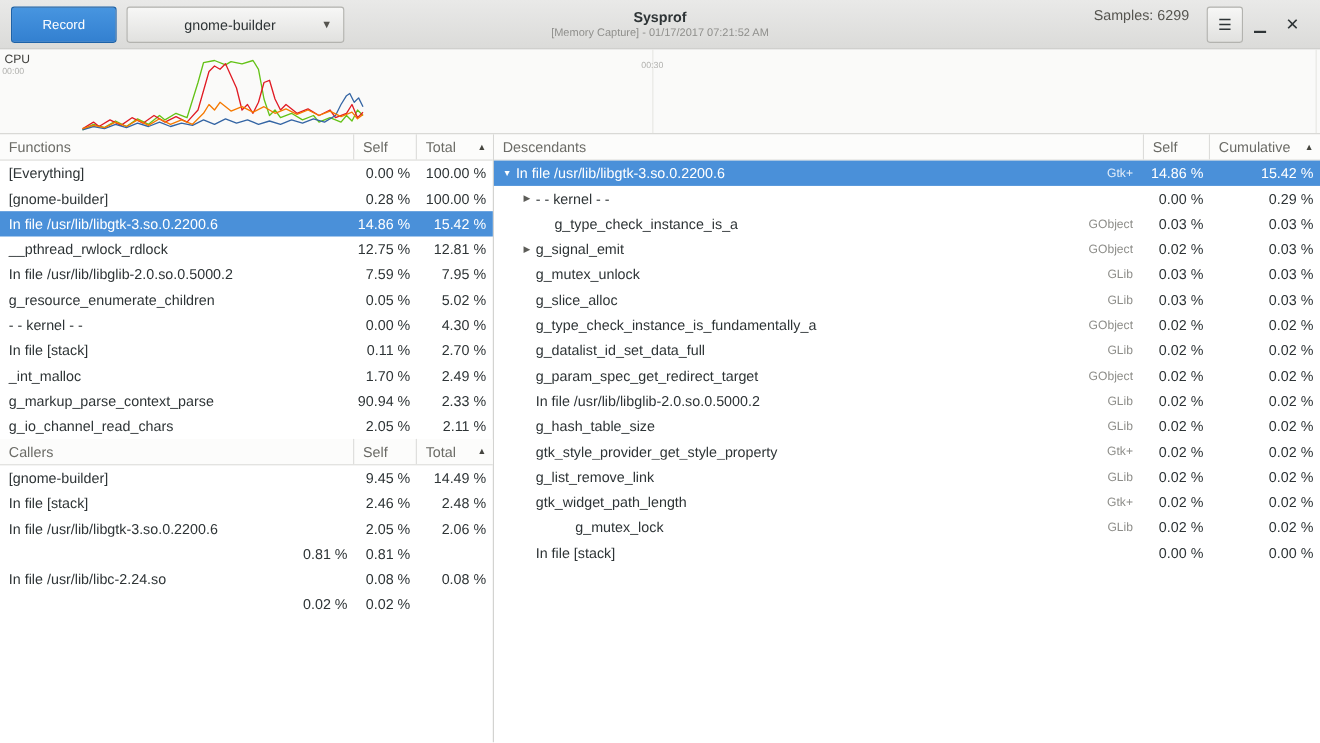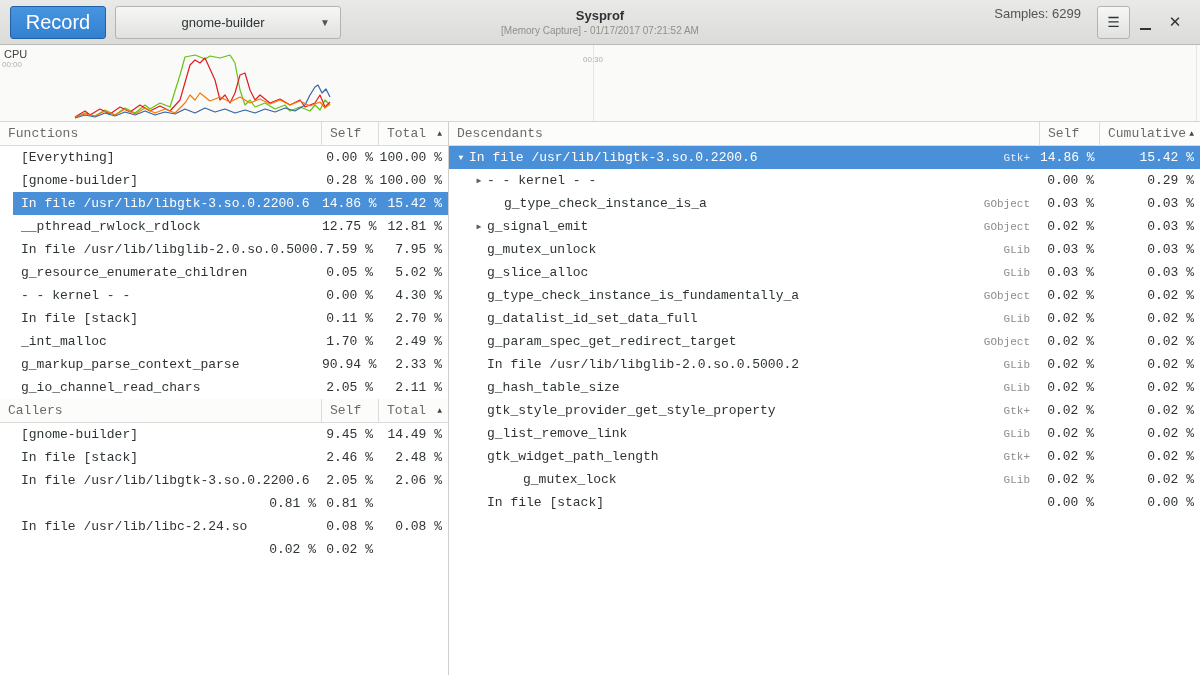--- a/index.html
+++ b/index.html
@@ -3,22 +3,22 @@
 <meta charset="utf-8">
 <style>
   * { margin:0; padding:0; box-sizing:border-box; }
   html,body { width:1200px; height:675px; overflow:hidden; }
   body { font-family:"Liberation Sans", sans-serif; font-size:13px; color:#2e3436; background:#fff; }
 
   
   .headerbar { height:45px; background:linear-gradient(#e9e9e8,#dbdbd9); border-bottom:1px solid #b9b9b6;
                display:flex; align-items:center; padding:0 10px; position:relative; }
   .btn-record { width:96px; height:33px; background:linear-gradient(#4795e0,#3380d0); border:1px solid #1d62a8;
-                border-radius:3px; color:#fff; font-size:20px; font-family:inherit; cursor:pointer; }
-  .btn-dropdown { width:226px; height:33px; margin-left:9px; background:linear-gradient(#f7f7f6,#e1e1df);
+                border-radius:3px; color:#fff; font-size:12px; font-family:inherit; cursor:pointer; }
+  .btn-dropdown { width:198px; height:33px; margin-left:9px; background:linear-gradient(#f7f7f6,#e1e1df);
                   border:1px solid #b3b3af; border-radius:3px; display:flex; align-items:center; padding:0 10px;
                   font-size:13px; color:#2e3436; font-family:inherit; cursor:pointer; }
   .btn-dropdown .lbl { flex:1; text-align:center; }
   .btn-dropdown .arrow { font-size:10px; color:#55544f; }
   .title-block { position:absolute; left:0; right:0; top:0; height:100%; display:flex; flex-direction:column;
                  align-items:center; justify-content:center; pointer-events:none; }
   .tb-title { font-weight:bold; font-size:13px; color:#2e3436; }
   .tb-sub { font-size:10px; color:#8f8f8c; margin-top:2px; }
   .hdr-right { margin-left:auto; display:flex; z-index:1; }
   .samples { color:#55544f; font-size:13px; margin-right:16px; }
@@ -30,35 +30,35 @@
 
   
   .cpu-strip { height:77px; background:#fafaf9; border-bottom:1px solid #d5d5d2; position:relative; }
   .cpu-strip svg { position:absolute; left:0; top:0; }
   .cpu-label { position:absolute; left:4px; top:3px; font-size:11px; color:#3f3f3c; }
   .t-start { position:absolute; left:2px; top:15px; font-size:8px; color:#b0b0ad; }
   .t-mid { position:absolute; left:583px; top:10px; font-size:8px; color:#b0b0ad; }
   .vline { position:absolute; top:0; bottom:0; width:1px; background:#e6e6e3; }
 
   
-  .main { display:flex; height:553px; background:#fff;font-family:Liberation Mono, monospace; }
+  .main { display:flex; height:553px; background:#fff; }
   .left-panel { width:449px; border-right:1px solid #cfcfcc; display:flex; flex-direction:column; }
   .right-panel { flex:1; display:flex; flex-direction:column; min-width:0; }
 
   .thead { display:grid; height:24px; background:#fcfcfb; border-bottom:1px solid #dcdcda;
            color:#6b6b66; font-size:13px; }
   .lgrid { grid-template-columns:1fr 57px 69px; }
   .rgrid { grid-template-columns:1fr 60px 100px; }
   .hcell { height:100%; display:flex; align-items:center; padding:0 6px 0 8px; border-right:1px solid #dcdcda;
            overflow:hidden; white-space:nowrap; cursor:pointer; }
   .hcell:last-child { border-right:none; }
   .sort { margin-left:auto; font-size:8px; color:#45453f; }
 
   .trow { display:grid; height:23px; align-items:center; cursor:default; }
-  .left-panel .trow { grid-template-columns:1fr 57px 69px;margin-left:13px; }
+  .left-panel .trow { grid-template-columns:1fr 57px 69px; }
   .right-panel .trow { grid-template-columns:1fr 60px 100px; }
   .cname { padding-left:8px; overflow:hidden; white-space:nowrap; }
   .cval { text-align:right; padding-right:6px; white-space:nowrap; }
   .selected { background:#4a90d9; color:#fff; }
 
   .dname { display:flex; align-items:center; overflow:hidden; white-space:nowrap; min-width:0; }
   .expander { width:16px; flex:none; text-align:center; font-size:8px; color:#5c5c58; }
   .selected .expander { color:#fff; }
   .fname { flex:none; }
   .cat { margin-left:auto; font-size:11px; color:#8d8d89; padding:0 10px 0 8px; flex:none; }

